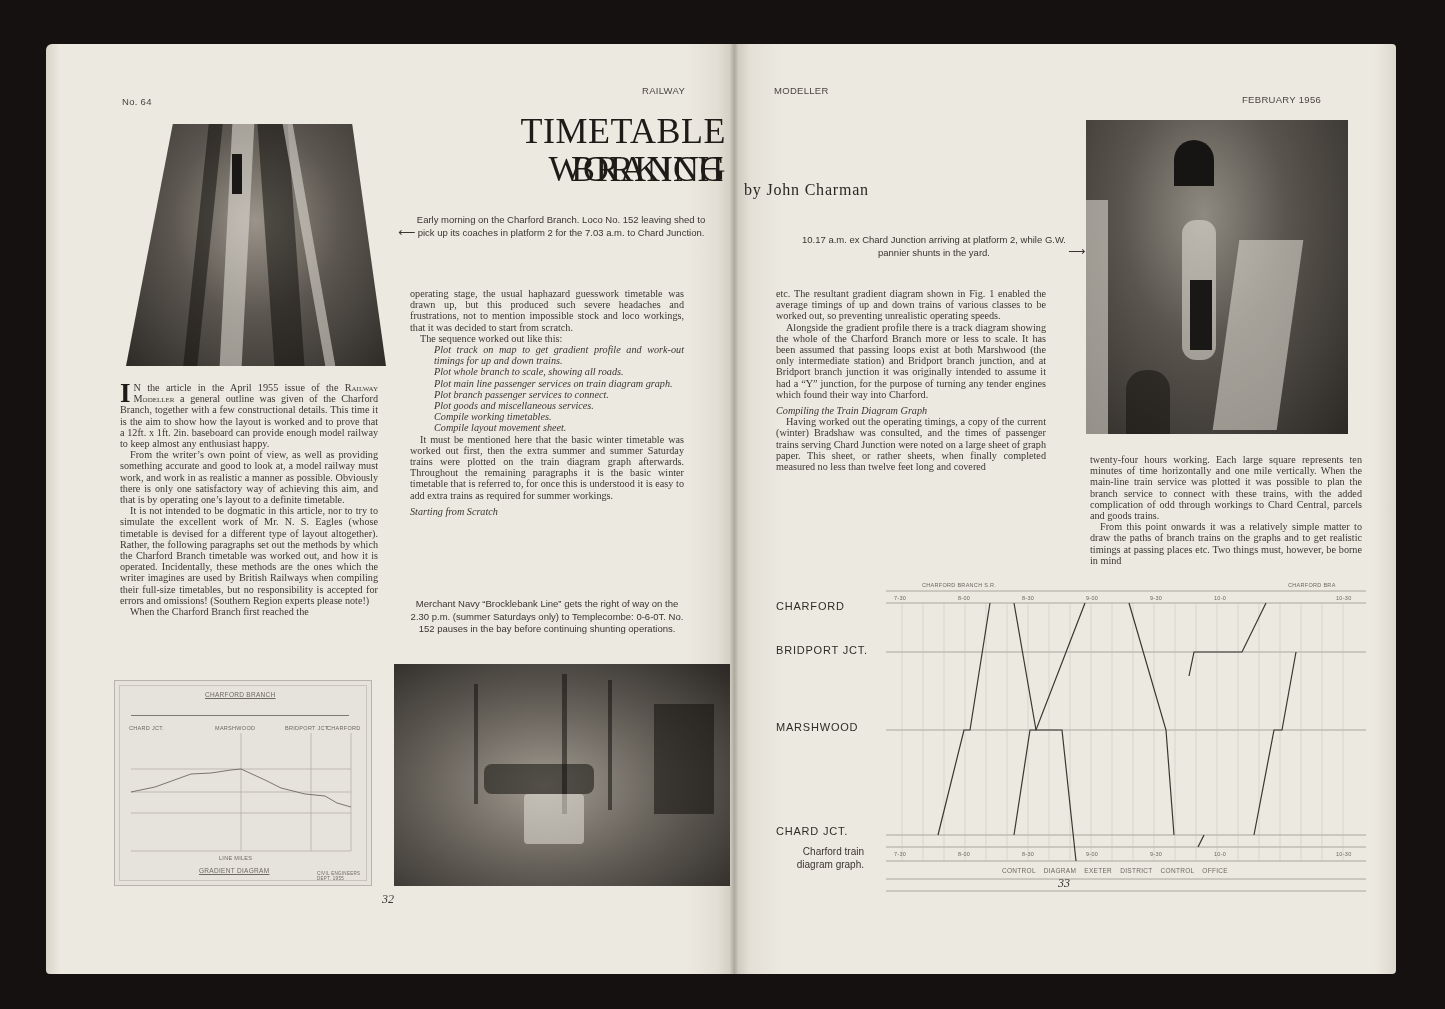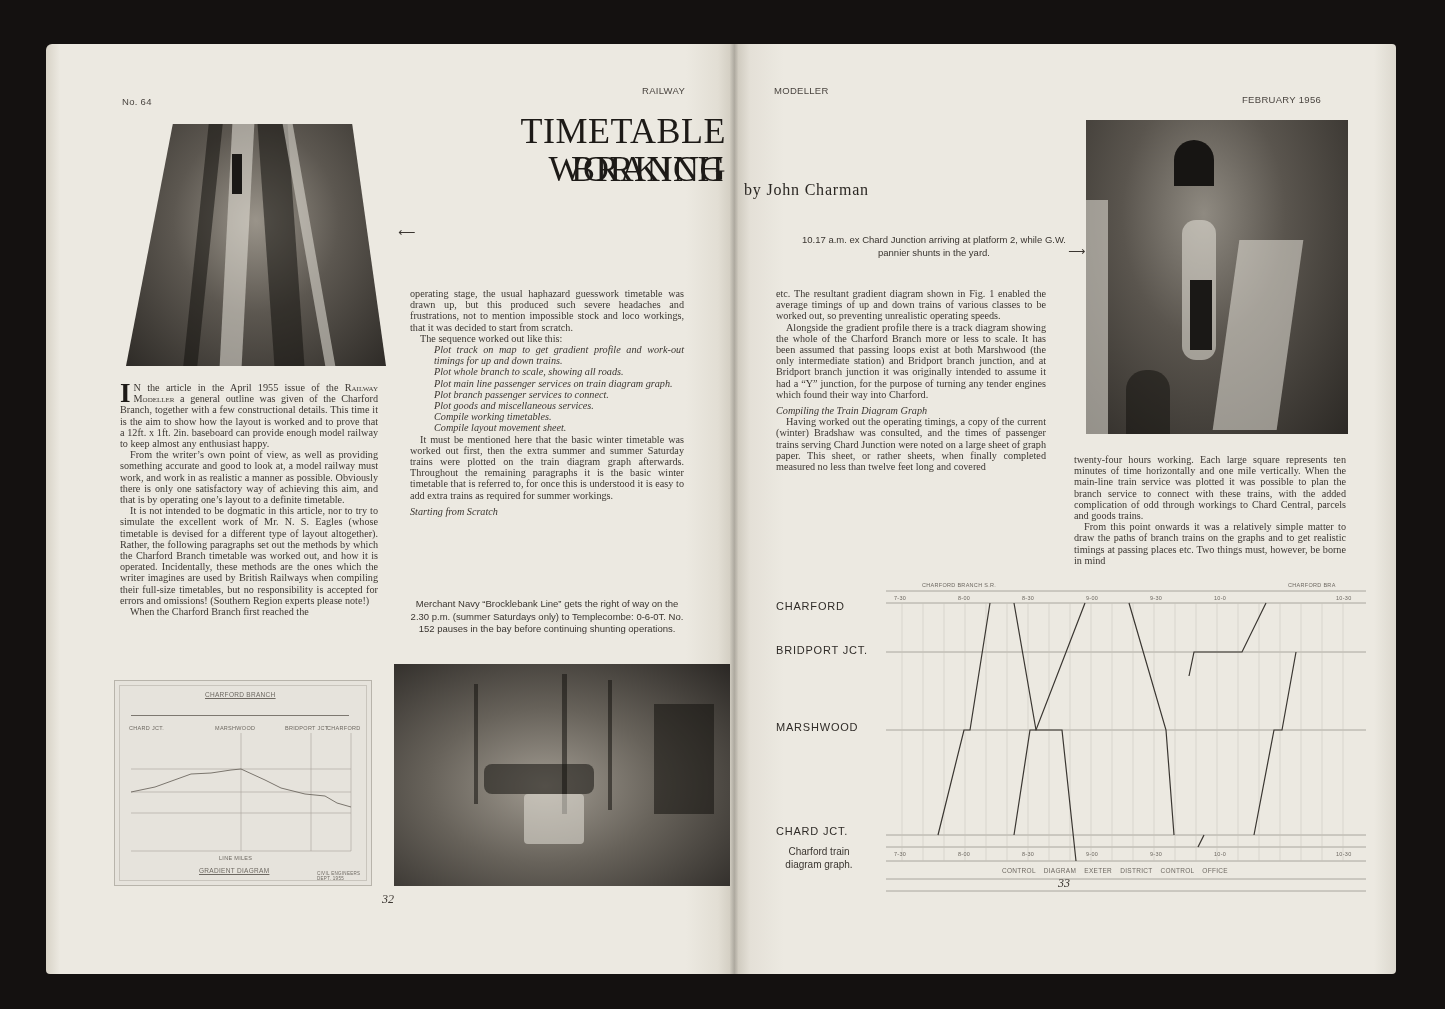--- a/index.html
+++ b/index.html
@@ -59,20 +59,21 @@
       <div class="light" style="left:100px; top:0; width:22px; height:242px; transform: skewX(-3deg);"></div>
       <div class="stripe" style="left:140px; top:0; width:30px; height:242px; transform: skewX(4deg);"></div>
       <div class="light" style="left:178px; top:0; width:10px; height:242px; transform: skewX(10deg);"></div>
       <div class="stripe" style="left:106px; top:30px; width:10px; height:40px; background:#1a1816;"></div>
     </div>
 
     <div class="title" style="left:300px; top:106px; width:378px; text-align:right;">BRANCH</div>
     <div class="title" style="left:300px; top:68px; width:380px; text-align:right;">TIMETABLE WORKING</div>
 
     <span class="arrow" style="left:352px; top:181px;">⟵</span>
+    <div class="caption" style="left:370px; top:170px; width:290px;">Early morning on the Charford Branch. Loco No. 152 leaving shed to pick up its coaches in platform 2 for the 7.03 a.m. to Chard Junction.</div>
 
     <div class="col" style="left:74px; top:338px; width:258px;">
       <p class="noind"><span class="dropcap">I</span><span>N the article in the April 1955 issue of the </span><span class="smallcaps">Railway Modeller</span><span> a general outline was given of the Charford Branch, together with a few constructional details. This time it is the aim to show how the layout is worked and to prove that a 12ft. x 1ft. 2in. baseboard can provide enough model railway to keep almost any enthusiast happy.</span></p>
       <p>From the writer’s own point of view, as well as providing something accurate and good to look at, a model railway must work, and work in as realistic a manner as possible. Obviously there is only one satisfactory way of achieving this aim, and that is by operating one’s layout to a definite timetable.</p>
       <p>It is not intended to be dogmatic in this article, nor to try to simulate the excellent work of Mr. N. S. Eagles (whose timetable is devised for a different type of layout altogether). Rather, the following paragraphs set out the methods by which the Charford Branch timetable was worked out, and how it is operated. Incidentally, these methods are the ones which the writer imagines are used by British Railways when compiling their full-size timetables, but no responsibility is accepted for errors and omissions! (Southern Region experts please note!)</p>
       <p>When the Charford Branch first reached the</p>
     </div>
 
     <div class="col" style="left:364px; top:244px; width:274px;">
       <p class="noind">operating stage, the usual haphazard guesswork timetable was drawn up, but this produced such severe headaches and frustrations, not to mention impossible stock and loco workings, that it was decided to start from scratch.</p>
@@ -147,30 +148,30 @@
       <div class="light" style="left:0; top:80px; width:22px; height:234px;"></div>
     </div>
 
     <div class="col" style="left:42px; top:244px; width:270px;">
       <p class="noind">etc. The resultant gradient diagram shown in Fig. 1 enabled the average timings of up and down trains of various classes to be worked out, so preventing unrealistic operating speeds.</p>
       <p>Alongside the gradient profile there is a track diagram showing the whole of the Charford Branch more or less to scale. It has been assumed that passing loops exist at both Marshwood (the only intermediate station) and Bridport branch junction, and at Bridport branch junction it was originally intended to assume it had a “Y” junction, for the purpose of turning any tender engines which found their way into Charford.</p>
       <p class="sub">Compiling the Train Diagram Graph</p>
       <p>Having worked out the operating timings, a copy of the current (winter) Bradshaw was consulted, and the times of passenger trains serving Chard Junction were noted on a large sheet of graph paper. This sheet, or rather sheets, when finally completed measured no less than twelve feet long and covered</p>
     </div>
 
-    <div class="col" style="left:340px; top:410px; width:272px;">
+    <div class="col" style="left:356px; top:410px; width:272px;">
       <p class="noind">twenty-four hours working. Each large square represents ten minutes of time horizontally and one mile vertically. When the main-line train service was plotted it was possible to plan the branch service to connect with these trains, with the added complication of odd through workings to Chard Central, parcels and goods trains.</p>
       <p>From this point onwards it was a relatively simple matter to draw the paths of branch trains on the graphs and to get realistic timings at passing places etc. Two things must, however, be borne in mind</p>
     </div>
 
     <div class="chart-label" style="left:42px; top:556px;">CHARFORD</div>
     <div class="chart-label" style="left:42px; top:600px;">BRIDPORT JCT.</div>
     <div class="chart-label" style="left:42px; top:677px;">MARSHWOOD</div>
     <div class="chart-label" style="left:42px; top:781px;">CHARD JCT.</div>
-    <div class="chart-caption" style="left:40px; top:801px; width:90px;text-align:center;">Charford train diagram graph.</div>
+    <div class="chart-caption" style="left:40px; top:801px; width:90px;">Charford train diagram graph.</div>
 
     <div style="position:absolute; left:152px; top:535px; width:480px; height:320px;">
       <div class="tiny" style="left:36px; top:3px;">CHARFORD BRANCH S.R.</div>
       <div class="tiny" style="left:402px; top:3px;">CHARFORD BRA</div>
       <svg width="480" height="320" style="position:absolute; left:0; top:0;">
         <g stroke="#9b968e" stroke-width="0.8">
           <line x1="0" y1="12" x2="480" y2="12"></line>
           <line x1="0" y1="24" x2="480" y2="24"></line>
           <line x1="0" y1="73" x2="480" y2="73"></line>
           <line x1="0" y1="151" x2="480" y2="151"></line>

